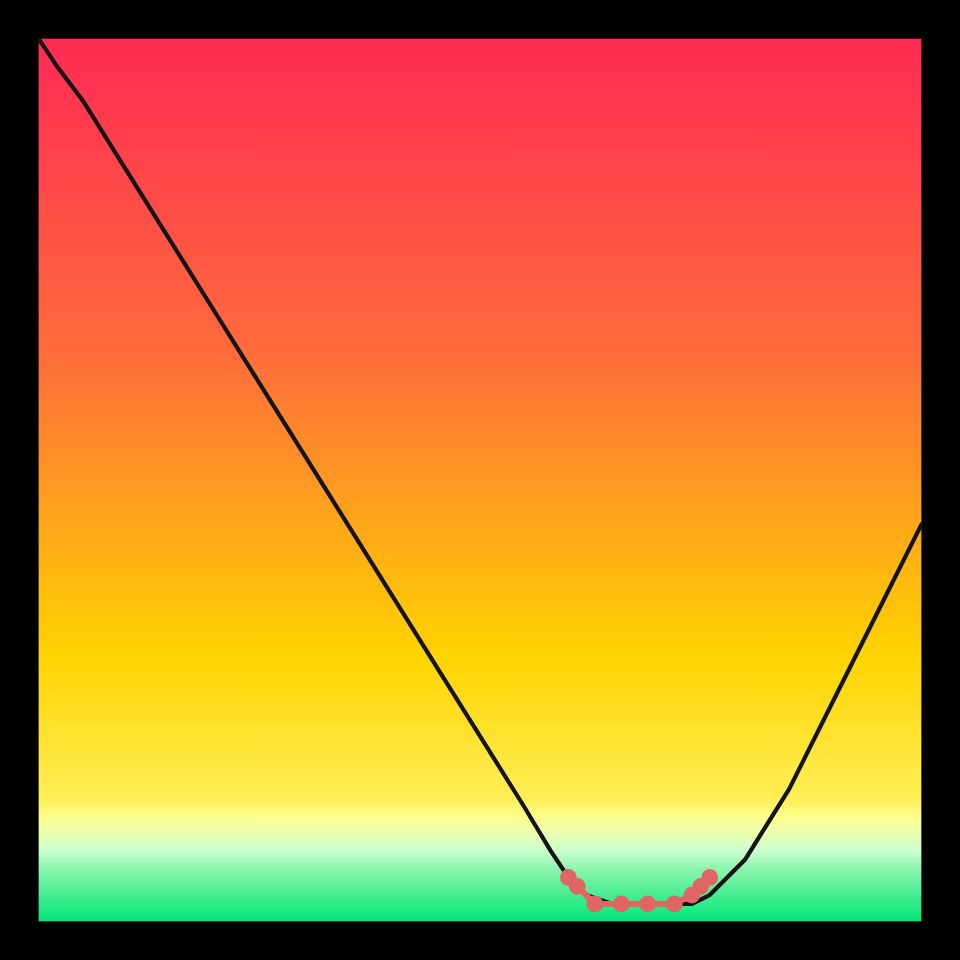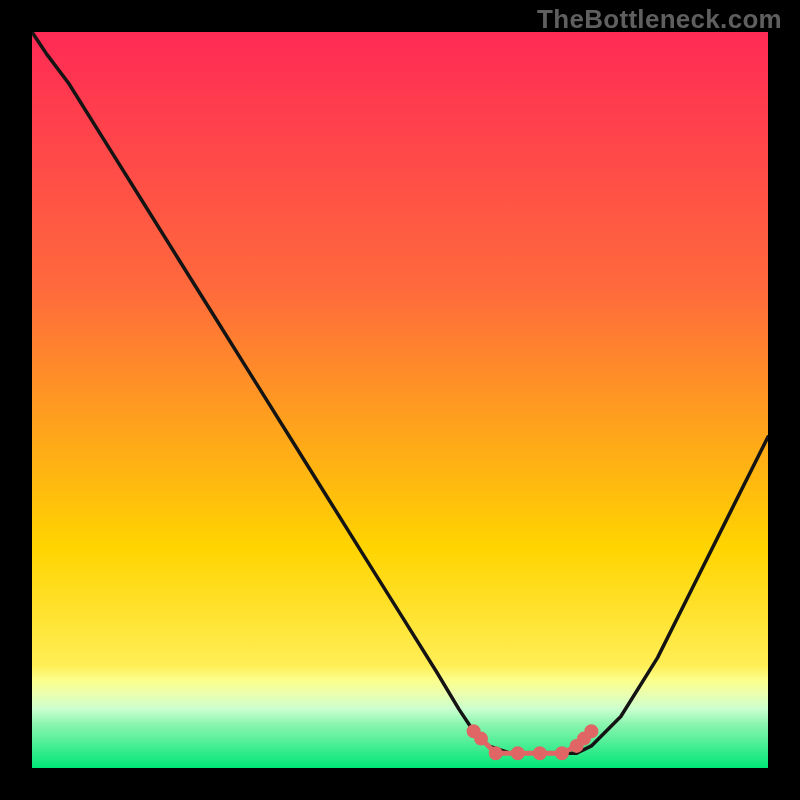--- a/index.html
+++ b/index.html
@@ -34,21 +34,20 @@
     width: 736px;
     height: 736px;
     display: block;
   }
 </style>
 </head>
 <body>
 
 <div class="frame">
 
-  <div class="watermark">TheBottleneck.com</div>
 
   <svg class="plot" viewBox="0 0 736 736" preserveAspectRatio="none">
     <defs>
       <linearGradient id="bg-grad" x1="0" y1="0" x2="0" y2="1">
         <stop id="g-top" offset="0%" stop-color="#ff2a55"></stop>
         <stop offset="35%" stop-color="#ff6a3c"></stop>
         <stop id="g-mid" offset="70%" stop-color="#ffd400"></stop>
         <stop offset="86%" stop-color="#ffee55"></stop>
         <stop offset="88%" stop-color="#fcff8a"></stop>
         <stop offset="90%" stop-color="#eaffb0"></stop>

